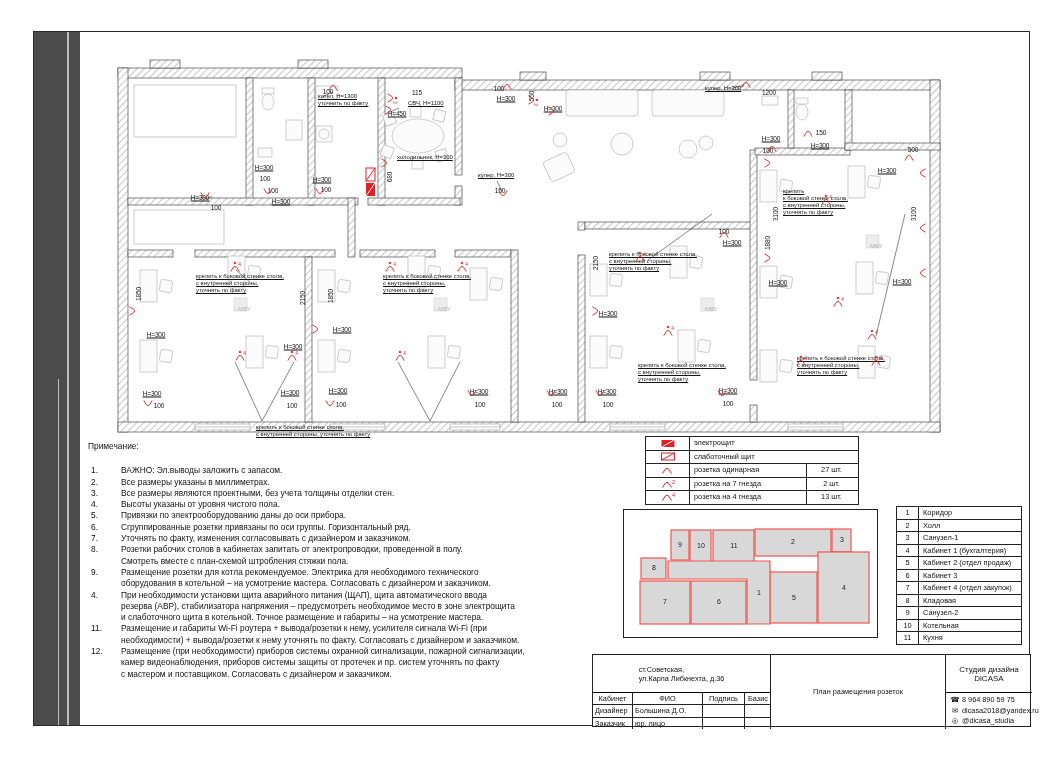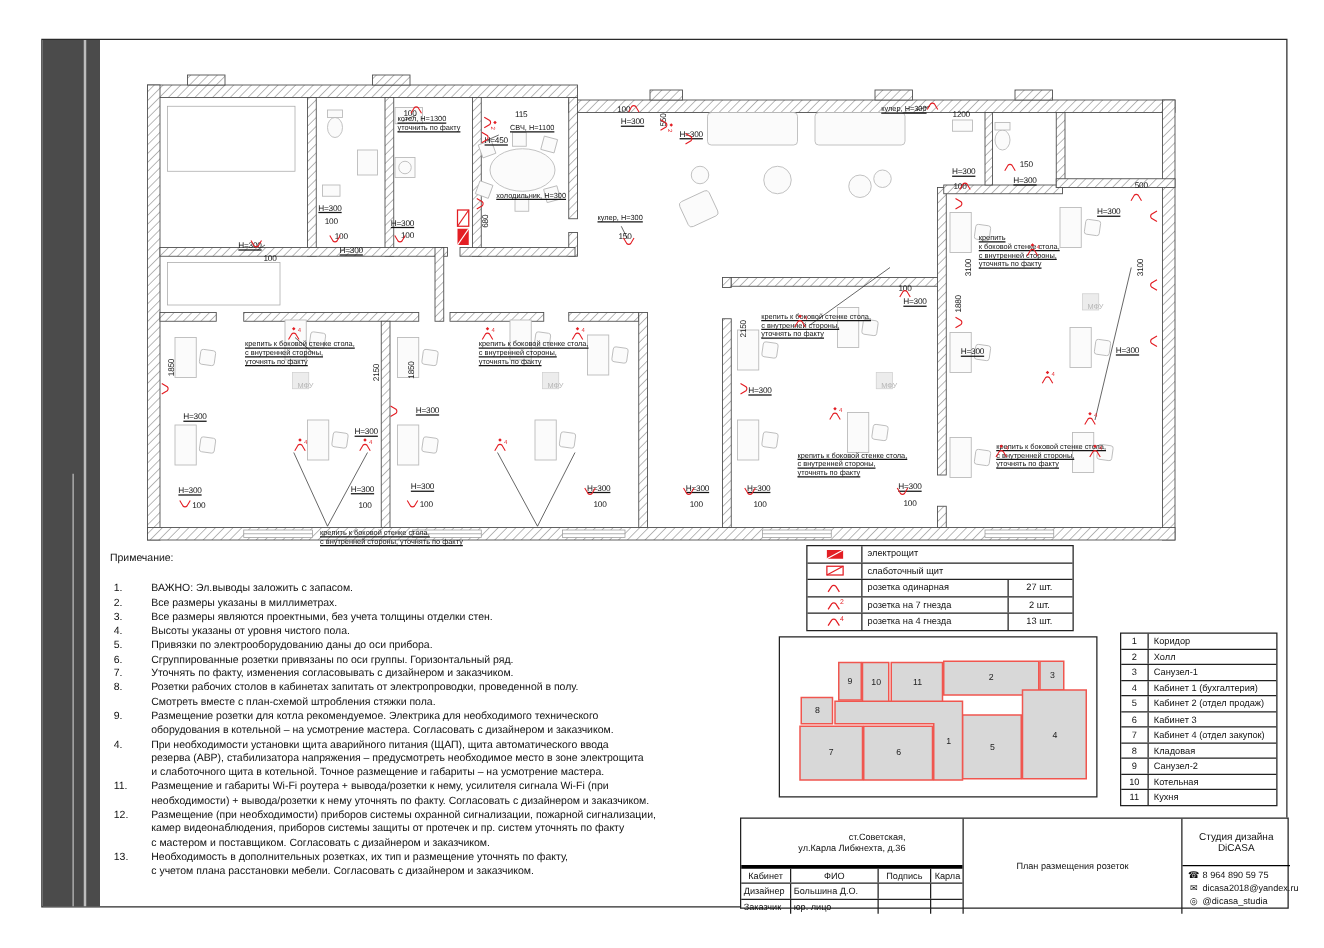--- a/index.html
+++ b/index.html
@@ -57,22 +57,22 @@
   .rt-row{display:grid;grid-template-columns:22px 102px;height:11.55px;line-height:11.55px}
   .rt-row + .rt-row{border-top:1px solid #222}
   .rt-num{border-right:1px solid #222;text-align:center}
   .rt-name{padding-left:4px;white-space:nowrap}
 
   
   .titleblock{position:absolute;left:592px;top:654px;width:439px;height:73px;border:1px solid #222;
        display:grid;grid-template-columns:178px 175px 86px;font-size:7.3px;background:#fff;box-sizing:border-box}
   .tb-col{border-right:1px solid #222;display:flex;flex-direction:column}
   .tb-col:last-child{border-right:none}
-  .tb-addr{height:37px;border-bottom:3px solid #000000;display:flex;align-items:center;justify-content:center;
-       text-align:right;white-space:pre-line}
+  .tb-addr{height:37px;border-bottom:1px solid #000000;display:flex;align-items:center;justify-content:center;
+       text-align:left;white-space:pre-line}
   .tb-roles{flex:1}
   .tb-rrow{display:grid;grid-template-columns:40px 70px 42px 26px;height:11.3px;line-height:11.3px}
   .tb-rrow + .tb-rrow{border-top:1px solid #222}
   .tb-rrow span{padding-left:2px;border-right:1px solid #222;overflow:hidden;white-space:nowrap}
   .tb-rrow span:last-child{border-right:none}
   .tb-rrow.hd span{text-align:center;padding-left:0}
   .tb-project{height:37px;border-bottom:1px solid #222;display:flex;align-items:center;justify-content:center;
        text-align:center;white-space:pre-line}
   .tb-sheet{flex:1;display:flex;align-items:center;justify-content:center;text-align:center}
   .tb-studio{height:37px;border-bottom:1px solid #000000;display:flex;align-items:center;justify-content:center;
@@ -536,25 +536,20 @@
         <div class="note-num">11.</div>
         <div class="note-text">Размещение и габариты Wi-Fi роутера + вывода/розетки к нему, усилителя сигнала Wi-Fi (при
 необходимости) + вывода/розетки к нему уточнять по факту. Согласовать с дизайнером и заказчиком.</div>
       </div>
       <div class="note-row">
         <div class="note-num">12.</div>
         <div class="note-text">Размещение (при необходимости) приборов системы охранной сигнализации, пожарной сигнализации,
 камер видеонаблюдения, приборов системы защиты от протечек и пр. систем уточнять по факту
 с мастером и поставщиком. Согласовать с дизайнером и заказчиком.</div>
       </div>
-      <div class="note-row">
-        <div class="note-num">13.</div>
-        <div class="note-text">Необходимость в дополнительных розетках, их тип и размещение уточнять по факту,
-с учетом плана расстановки мебели. Согласовать с дизайнером и заказчиком.</div>
-      </div>
     </div>
 </div>
 
 <div class="legend">
   <div id="legend-rows">
       <div class="lg-row">
         <div class="lg-sym"><svg width="16" height="9">
             <rect x="1.5" y="1" width="13" height="7" fill="#E31E24"></rect>
             <line x1="1.5" y1="8" x2="14.5" y2="1" stroke="#fff" stroke-width="1"></line>
           </svg></div>
@@ -673,21 +668,21 @@
 
 <div class="titleblock">
   <div class="tb-col">
     <div class="tb-addr">ст.Советская,
 ул.Карла Либкнехта, д.36</div>
     <div class="tb-roles" id="tb-roles">
         <div class="tb-rrow hd">
           <span>Кабинет</span>
           <span>ФИО</span>
           <span>Подпись</span>
-          <span>Карла</span>
+          <span>Базис</span>
         </div>
         <div class="tb-rrow">
           <span>Дизайнер</span>
           <span>Большина Д.О.</span>
           <span></span>
           <span></span>
         </div>
         <div class="tb-rrow">
           <span>Заказчик</span>
           <span>юр. лицо</span>

